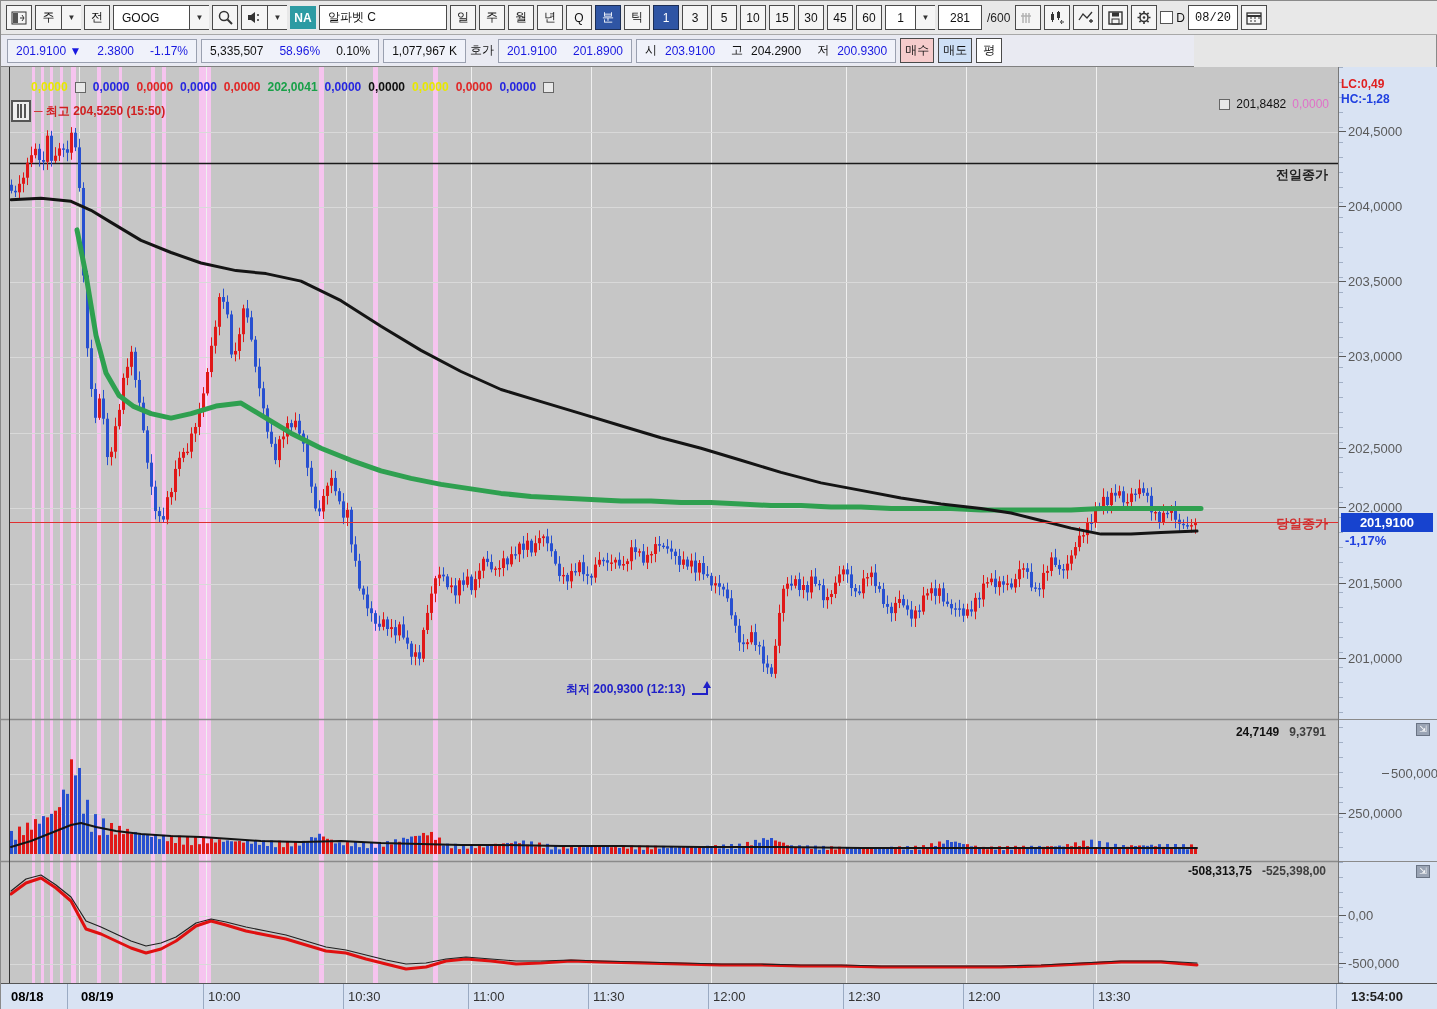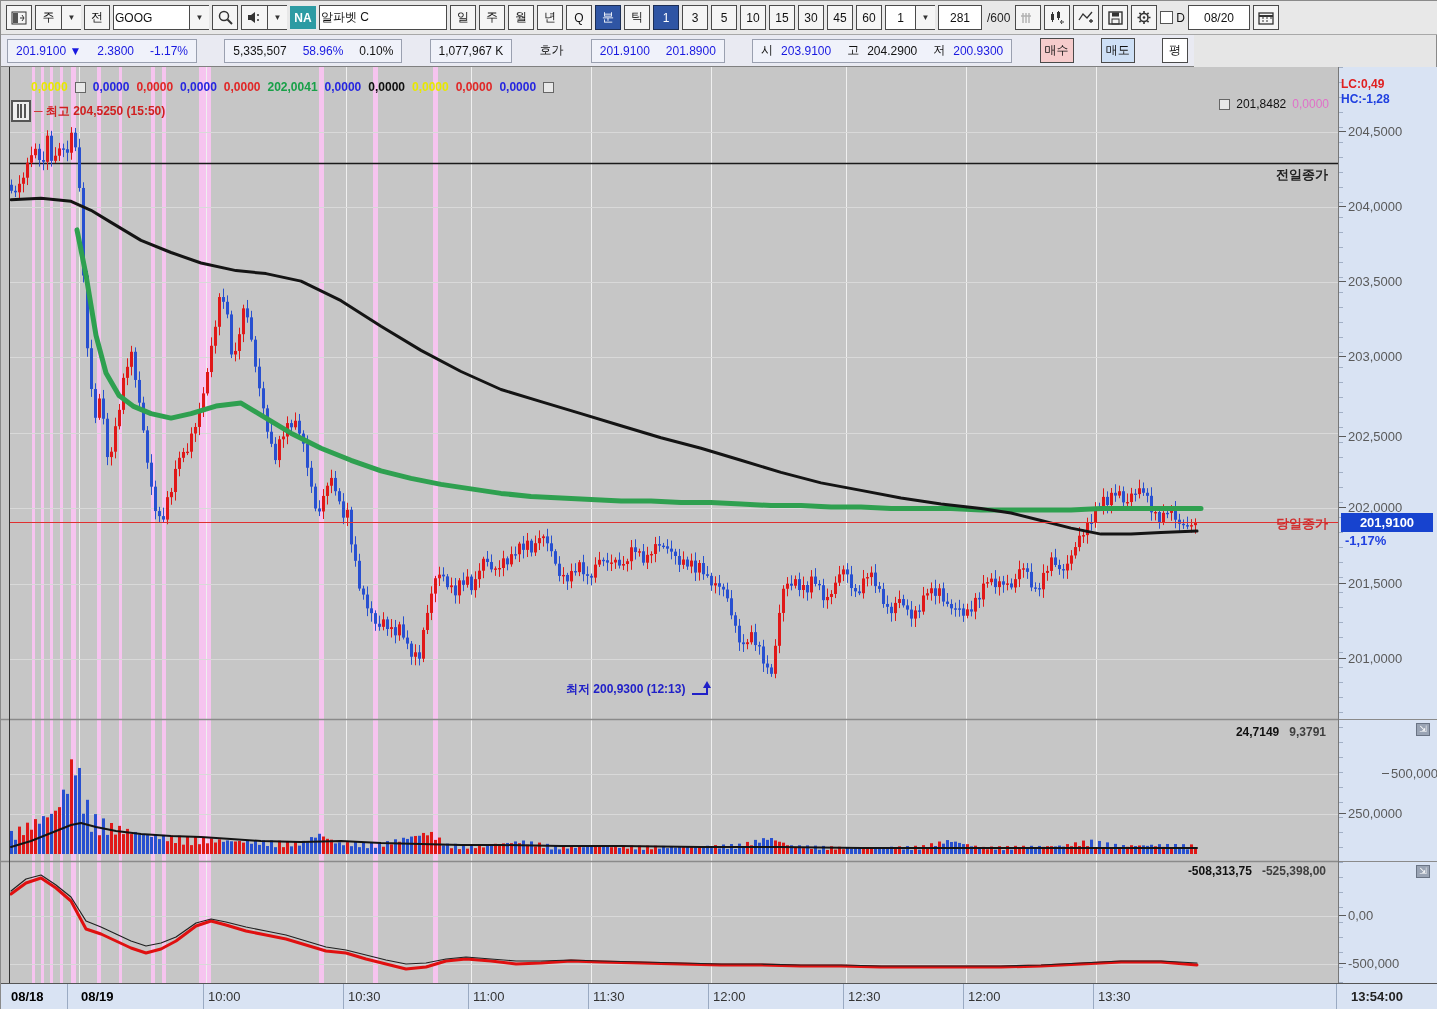--- a/index.html
+++ b/index.html
@@ -7,32 +7,32 @@
        font-family:"Liberation Sans","DejaVu Sans",sans-serif;font-size:12px;color:#111;}
   .app{position:relative;width:1437px;height:1009px;border:1px solid #8a8a8a;box-sizing:border-box;background:#e6e6e6;}
   
   .row1{position:absolute;left:0;top:0;width:1437px;height:34px;background:#e8e8e8;
         border-bottom:1px solid #a8a8a8;display:flex;align-items:center;padding:0 5px;gap:3px;box-sizing:border-box;}
   .btn{height:25px;min-width:26px;background:#f5f5f5;border:1px solid #4a4a4a;box-sizing:border-box;
        display:flex;align-items:center;justify-content:center;padding:0 4px;cursor:default;white-space:nowrap;}
   .btn.active{background:#2f55a4;color:#fff;border-color:#1c2e55;}
   .btn.sm{min-width:20px;padding:0 2px;}
   .field{height:25px;background:#fff;border:1px solid #4a4a4a;box-sizing:border-box;
-         display:flex;align-items:center;padding:0 1px;white-space:nowrap;}
+         display:flex;align-items:center;padding:0 8px;white-space:nowrap;}
   .arrow{font-size:8px;color:#333;}
   .combo{display:flex;}
   .combo .btn{border-right:none;}
   .badge-na{height:23px;width:26px;background:#2d9ba3;color:#fff;font-weight:bold;
             display:flex;align-items:center;justify-content:center;}
   .chk{width:13px;height:13px;background:#fff;border:1px solid #555;box-sizing:border-box;}
   .slash{color:#222;padding:0 2px;}
   .icon-svg{display:block;}
   
   .row2{position:absolute;left:0;top:34px;width:1193px;height:32px;background:#e9eaf2;
-        border-bottom:1px solid #808080;display:flex;align-items:center;padding:0 6px;gap:4px;box-sizing:border-box;justify-content:space-between;}
+        border-bottom:1px solid #808080;display:flex;align-items:center;padding:0 6px;gap:4px;box-sizing:border-box;}
   .cell{height:24px;border:1px solid #9aa0b0;background:#f0f2fa;display:flex;align-items:center;
         padding:0 8px;gap:16px;box-sizing:border-box;white-space:nowrap;}
   .blue{color:#1818e0;}
   .red-t{color:#404040;}
   .lbl{color:#111;}
   .btn-buy{background:#f6cccc;}
   .btn-sell{background:#cee0f6;}
   .btn-avg{background:#fff;}
   
   .chart-region{position:absolute;left:0;top:66px;width:1437px;height:943px;background:#c6c6c6;}
@@ -171,21 +171,21 @@
     </div>
     <div class="btn">
       <svg class="icon-svg" width="16" height="15">
           <circle cx="8" cy="7.5" r="4" fill="none" stroke="#333" stroke-width="1.6"></circle>
           <circle cx="8" cy="7.5" r="1.3" fill="#333"></circle>
           <path d="M8 1 V3 M8 12 V14 M1.5 7.5 H3.5 M12.5 7.5 H14.5 M3.4 2.9 L4.8 4.3 M11.2 10.7 L12.6 12.1 M12.6 2.9 L11.2 4.3 M4.8 10.7 L3.4 12.1" stroke="#333" stroke-width="1.6"></path>
         </svg>
     </div>
     <div class="chk"></div>
     <span>D</span>
-    <div class="field" style="width:62px;justify-content:center;">08/20</div>
+    <div class="field" style="width:50px;justify-content:center;font-family:Liberation Mono, monospace;">08/20</div>
     <div class="btn">
       <svg class="icon-svg" width="16" height="14">
           <rect x="1" y="2" width="14" height="11" fill="none" stroke="#333" stroke-width="1.3"></rect>
           <line x1="1" y1="5" x2="15" y2="5" stroke="#333" stroke-width="2"></line>
           <path d="M4 7 H6 M8 7 H10 M12 7 H14 M4 10 H6 M8 10 H10" stroke="#333"></path>
         </svg>
     </div>
   </div>
 
   <div class="row2">
@@ -1225,21 +1225,21 @@
             <span>204,0000</span>
           </div>
           <div class="tick" style="top: 207px;">
             <span class="dash"></span>
             <span>203,5000</span>
           </div>
           <div class="tick" style="top: 282px;">
             <span class="dash"></span>
             <span>203,0000</span>
           </div>
-          <div class="tick" style="top: 362px;">
+          <div class="tick" style="top: 374px;">
             <span class="dash"></span>
             <span>202,5000</span>
           </div>
           <div class="tick" style="top: 433px;">
             <span class="dash"></span>
             <span>202,0000</span>
           </div>
           <div class="tick" style="top: 509px;">
             <span class="dash"></span>
             <span>201,5000</span>

